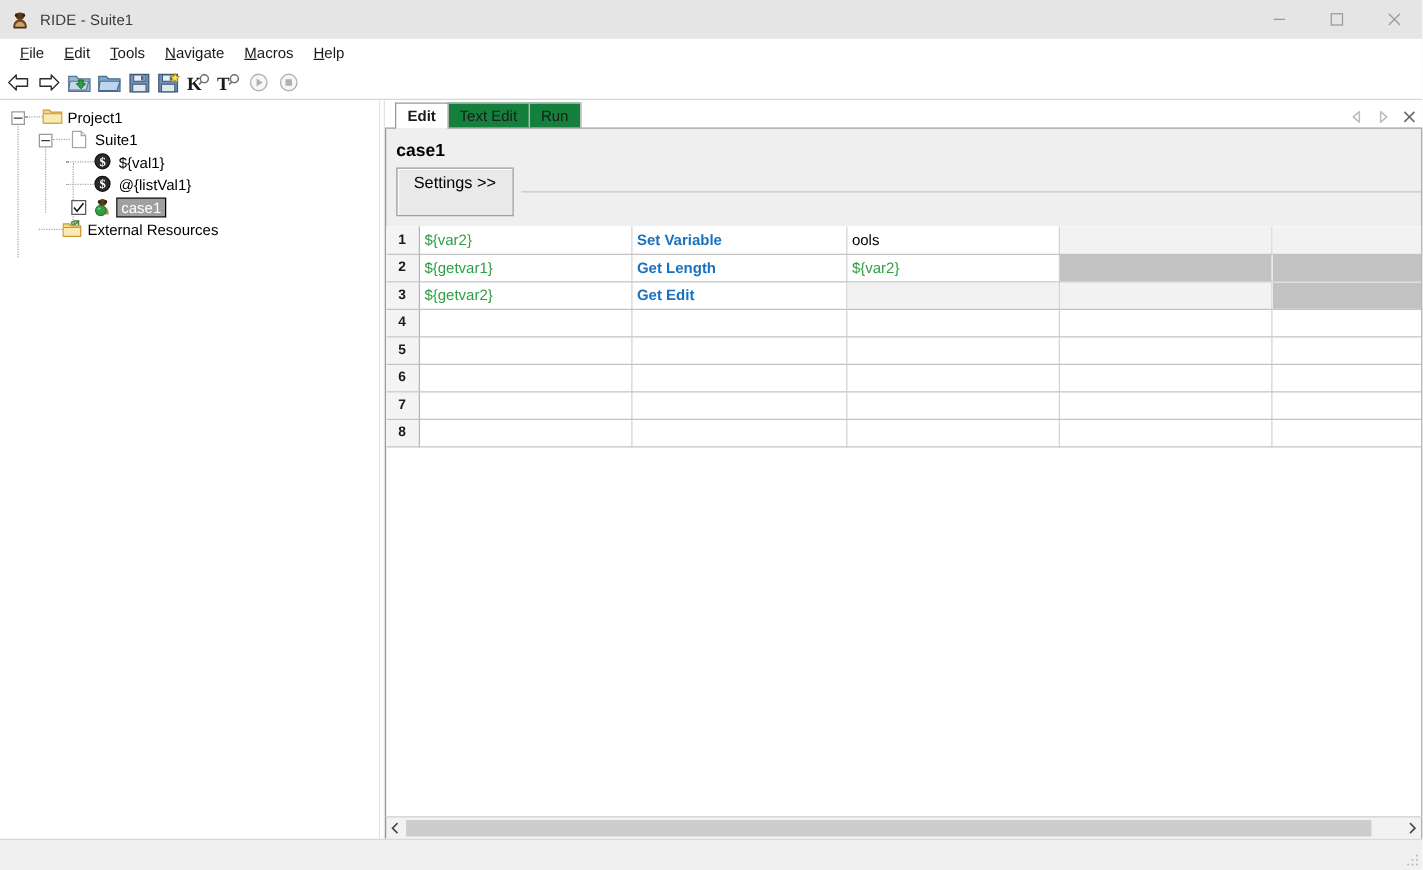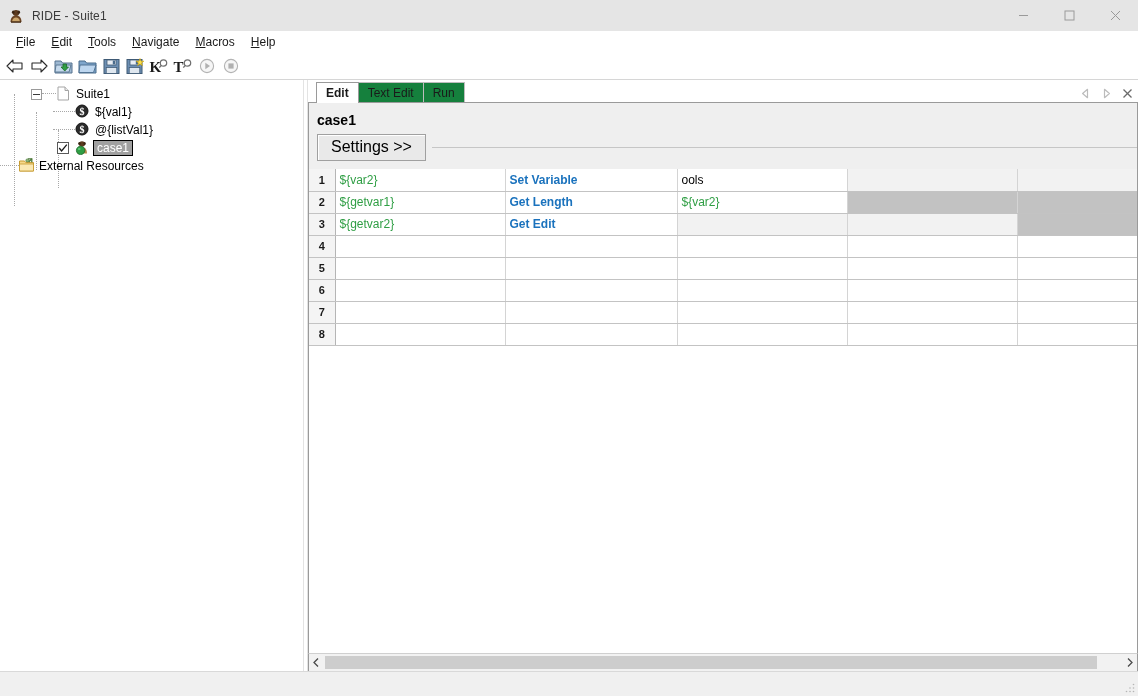--- a/index.html
+++ b/index.html
@@ -259,22 +259,22 @@
     font-weight: bold;
     color: #000000;
     padding: 9px 0 4px 8px;
   }
   .settings-row {
     display: flex;
     align-items: center;
     padding: 2px 0 8px 8px;
   }
   .settings-btn {
-    font-size: 16px;
-    padding: 3px 13px 4px 13px;
+    font-size: 13px;
+    padding: 3px 13px 19px 13px;
     background: #e9e9e9;
     border: 1px solid #a0a0a0;
     color: #000000;
     box-shadow: inset 1px 1px 0 #ffffff;
     white-space: nowrap;
   }
   .settings-line {
     flex: 1;
     height: 1px;
     background: #c6c6c6;
@@ -499,20 +499,31 @@
   </div>
 
   <div class="body-area">
 
     <div class="tree-panel">
 
       <div class="vdots" style="left:14px; top:14px; height:112px;"></div>
       <div class="vdots" style="left:36px; top:32px; height:58px;"></div>
       <div class="vdots" style="left:58px; top:50px; height:58px;"></div>
 
+      <div class="tree-node" style="padding-left:9px;">
+        <span class="expander"></span>
+        <span class="dotline"></span>
+        <span class="ico">
+          <svg width="16" height="14" viewBox="0 0 16 14">
+            <path d="M0.5 2 L5.5 2 L6.8 3.6 L15.5 3.6 L15.5 12.5 L0.5 12.5 Z" fill="#f6d88a" stroke="#c79b2e" stroke-width="1"></path>
+            <path d="M0.5 5 L15.5 5 L15.5 12.5 L0.5 12.5 Z" fill="#fbe9b4" stroke="#c79b2e" stroke-width="0.8"></path>
+          </svg>
+        </span>
+        <span class="node-label">Project1</span>
+      </div>
 
       <div class="tree-node" style="padding-left:31px;">
         <span class="expander"></span>
         <span class="dotline"></span>
         <span class="ico">
           <svg width="14" height="15" viewBox="0 0 14 15">
             <path d="M2 1 L9 1 L12.5 4.5 L12.5 14 L2 14 Z" fill="#ffffff" stroke="#a5a5a5" stroke-width="1"></path>
             <path d="M9 1 L9 4.5 L12.5 4.5" fill="#ececec" stroke="#a5a5a5" stroke-width="1"></path>
           </svg>
         </span>
@@ -554,21 +565,21 @@
             <ellipse cx="10.6" cy="3.4" rx="1.2" ry="1.5" fill="#3a2412"></ellipse>
             <path d="M3 13.5 C3 9 5.4 7 8 7 C10.6 7 13 9 13 13.5 Z" fill="#b88b4a"></path>
             <circle cx="6.6" cy="10.4" r="4.2" fill="#2f9e44" stroke="#1c6b2c" stroke-width="0.8"></circle>
             <ellipse cx="5.2" cy="9" rx="1.4" ry="1" fill="#6fd68a" opacity="0.8"></ellipse>
           </svg>
         </span>
         <span class="node-label sel">case1</span>
       </div>
 
 
-      <div class="tree-node" style="">
+      <div class="tree-node" style="padding-left:31px;">
         <span class="dotline" style="width:19px;"></span>
         <span class="ico">
           <svg width="17" height="15" viewBox="0 0 17 15">
             <path d="M0.5 3 L5.5 3 L6.8 4.6 L14.5 4.6 L14.5 13 L0.5 13 Z" fill="#f6d88a" stroke="#c79b2e" stroke-width="1"></path>
             <path d="M0.5 6 L14.5 6 L14.5 13 L0.5 13 Z" fill="#fbe9b4" stroke="#c79b2e" stroke-width="0.8"></path>
             <path d="M9 0.8 L12.8 0.8 L12.8 4.2" fill="none" stroke="#4e7a3a" stroke-width="1.3"></path>
             <path d="M12.8 0.8 L9.6 4" stroke="#4e7a3a" stroke-width="1.3"></path>
             <circle cx="8.4" cy="2.4" r="1.5" fill="#8fb97a" stroke="#4e7a3a" stroke-width="0.7"></circle>
           </svg>
         </span>

